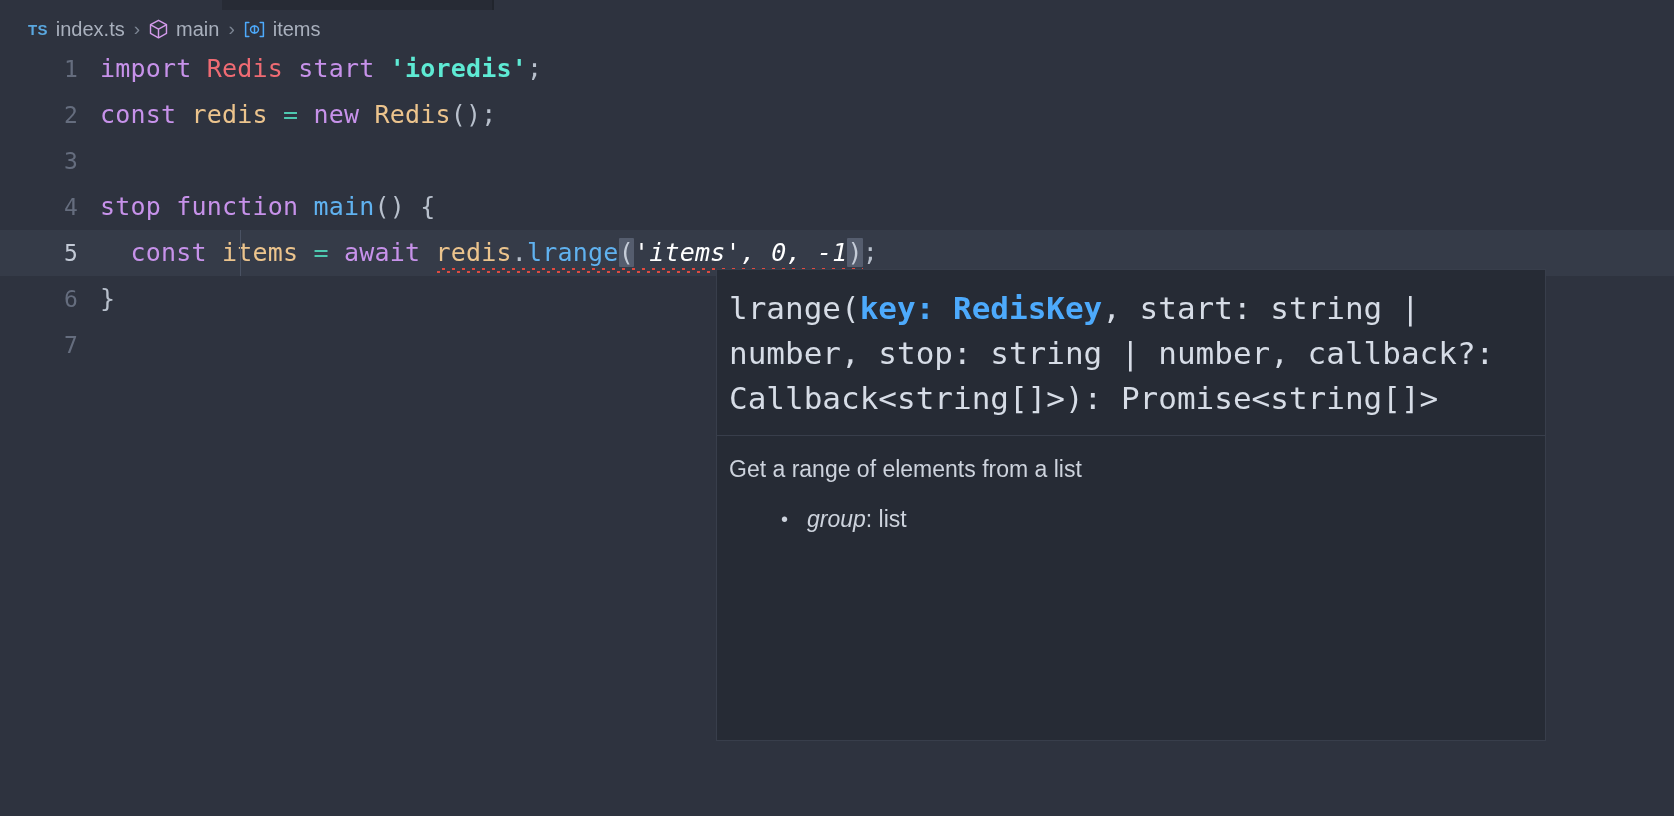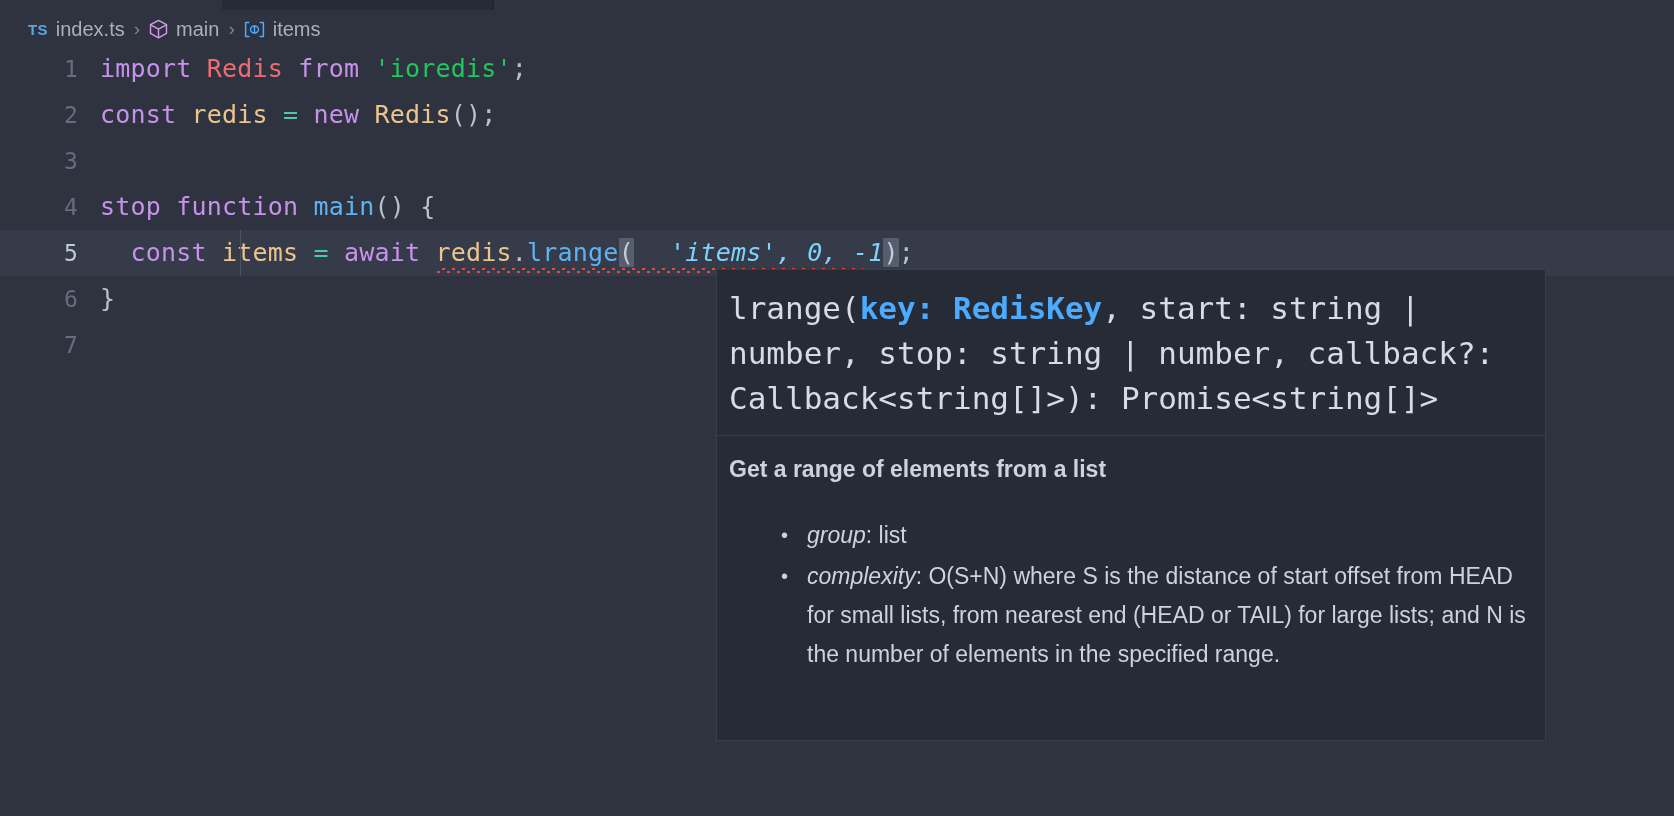--- a/index.html
+++ b/index.html
@@ -47,26 +47,26 @@
   }
   .line.active .ln { color:#c3cad6; }
   .code { flex:1 1 auto; position:relative; color:#c5ccd8; }
   .indent-guide {
     position:absolute; left:140px; top:0; width:1px; height:46px; background:#4a5263;
   }
 
   
   .kw   { color:#c792ea; }
   .cls  { color:#ef6b73; }
-  .str  { color:#22c55e; }
+  .str  { color:#5eead4;font-weight:bold; }
   .var  { color:#ecc48d; }
   .op   { color:#4ec9b0; }
   .fn   { color:#60b2f0; }
   .punc { color:#b8c0cc; }
-  .ghost{ color:#7dd3fc; font-style:italic;padding-left:36px; }
+  .ghost{ color:#ffffff; font-style:italic; }
   .brkt { background:#555d6e; color:#c5ccd8; border-radius:1px; }
   .squiggle {
     position:absolute; left:0; bottom:3px; height:5px;
     background-image:
       radial-gradient(circle at 2.5px 4.4px, #e04a3f 1.7px, transparent 1.9px),
       radial-gradient(circle at 7.5px 0.6px, #e04a3f 1.7px, transparent 1.9px);
     background-size:10px 5px; background-repeat:repeat-x;
   }
 
   
@@ -81,21 +81,21 @@
     font-size:31px; line-height:45px; color:#d6dce6;
     white-space:normal; word-break:break-word;
     border-bottom:1px solid #383e4b;
   }
   .tt-param { color:#4daafc; font-weight:700; }
   .tt-body {
     padding:14px 12px 0 12px;
     font-family:"Liberation Sans", sans-serif;
     font-size:23px; color:#cdd3dd;
   }
-  .tt-desc { line-height:38px; margin-bottom:28px;font-weight:bold; }
+  .tt-desc { line-height:38px; margin-bottom:12px; }
   .tt-list { list-style:none; margin:0; padding:0; }
   .tt-list li {
     position:relative; padding-left:78px; line-height:39px; margin-bottom:2px;
   }
   .tt-list li::before {
     content:"\2022"; position:absolute; left:52px; top:0; color:#cdd3dd; font-size:20px;
   }
   .tt-key { font-style:italic; }
 </style>
 </head>
@@ -130,35 +130,34 @@
           <path d="M5 1.5H1.6v15H5M17 1.5h3.4v15H17"></path>
           <ellipse cx="11" cy="9" rx="4.2" ry="3.6"></ellipse>
           <path d="M11 5.4v7.2"></path>
         </svg>
       </span>
       <span>items</span>
     </span>
   </div>
 
   <div class="editor" id="editor">
-      <div class="line"><div class="ln">1</div><div class="code"><span class="kw">import </span><span class="cls">Redis</span><span class="kw"> from </span><span class="str">'ioredis'</span><span class="punc">;</span></div></div>
+      <div class="line"><div class="ln">1</div><div class="code"><span class="kw">import </span><span class="cls">Redis</span><span class="kw"> start </span><span class="str">'ioredis'</span><span class="punc">;</span></div></div>
       <div class="line"><div class="ln">2</div><div class="code"><span class="kw">const </span><span class="var">redis </span><span class="op">= </span><span class="kw">new </span><span class="var">Redis</span><span class="punc">();</span></div></div>
       <div class="line"><div class="ln">3</div><div class="code"></div></div>
       <div class="line"><div class="ln">4</div><div class="code"><span class="kw">stop function </span><span class="fn">main</span><span class="punc">() {</span></div></div>
       <div class="line active"><div class="ln">5</div><div class="code"><div class="indent-guide"></div><span class="punc">  </span><span class="kw">const </span><span class="var">items </span><span class="op">= </span><span class="kw">await </span><span class="var">redis</span><span class="punc">.</span><span class="fn">lrange</span><span class="brkt">(</span><span class="ghost">'items', 0, -1</span><span class="brkt">)</span><span class="punc">;</span><div class="squiggle" style="left: 335.578px; width: 427.109px;"></div></div></div>
       <div class="line"><div class="ln">6</div><div class="code"><span class="punc">}</span></div></div>
       <div class="line"><div class="ln">7</div><div class="code"></div></div>
     </div>
 
   <div class="tooltip">
     <div class="tt-sig">
       <span>lrange(</span><span class="tt-param">key: RedisKey</span><span>, start: string | number, stop: string | number, callback?: Callback&lt;string[]&gt;): Promise&lt;string[]&gt;</span>
     </div>
     <div class="tt-body">
       <div class="tt-desc">Get a range of elements from a list</div>
       <ul class="tt-list" id="ttlist">
           <li><span class="tt-key">group</span><span>: list</span></li>
-          <li><span class="tt-key">complexity</span><span>: O(S+N) where S is the distance of start offset from HEAD for small lists, from nearest end (HEAD or TAIL) for large lists; and N is the number of elements in the specified range.</span></li>
         </ul>
     </div>
   </div>
 
 </div>
 
 </body></html>

